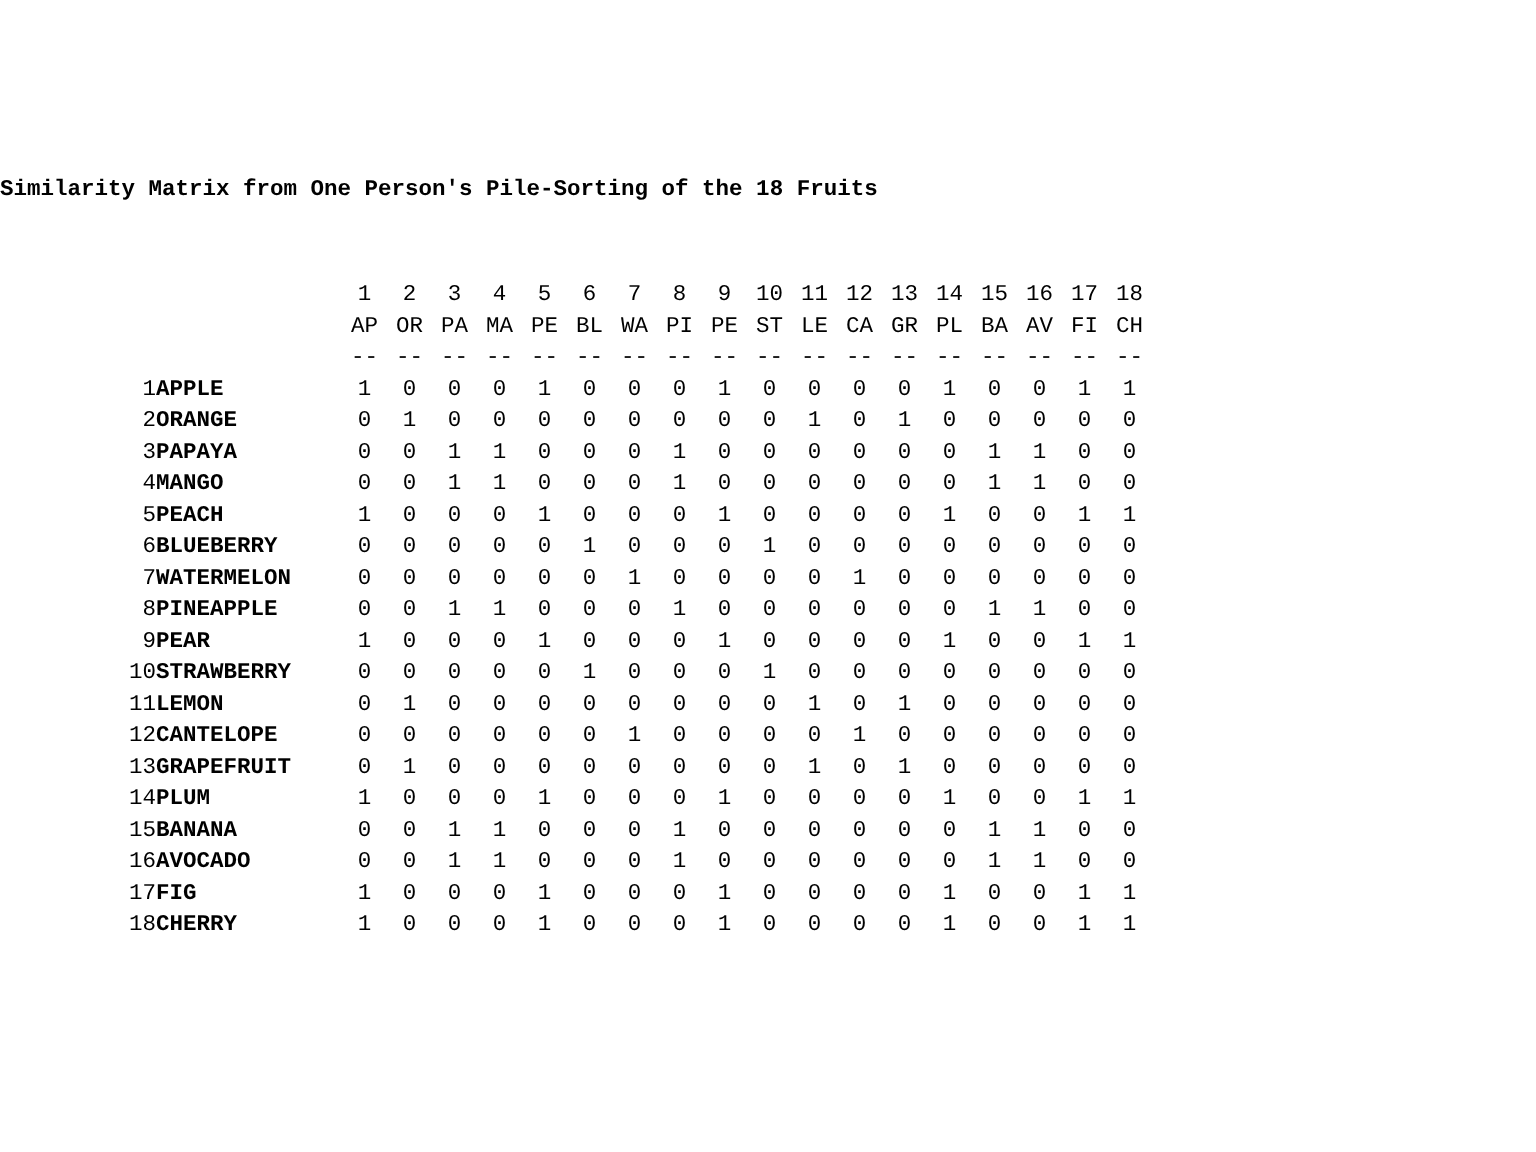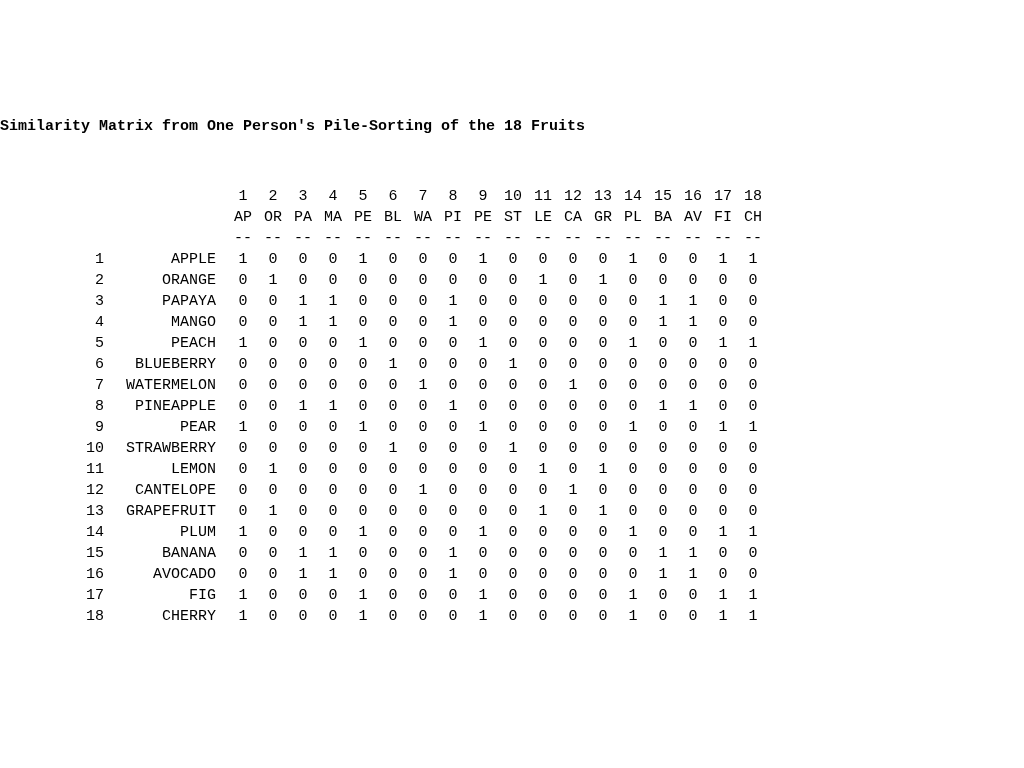--- a/index.html
+++ b/index.html
@@ -46,22 +46,23 @@
       display: inline-block;
       text-align: right;
       box-sizing: border-box;
     }
     .idx {
       width: 28px;
       text-align: right;
     }
     .name {
       width: 112px;
-      text-align: right;
+      text-align: left;
       padding-right: 0;
+      font-weight: bold;
     }
     .gap {
       width: 12px;
     }
     .val {
       width: 30px;
       text-align: center;
     }
     .hdr-num .val {
       text-align: center;

